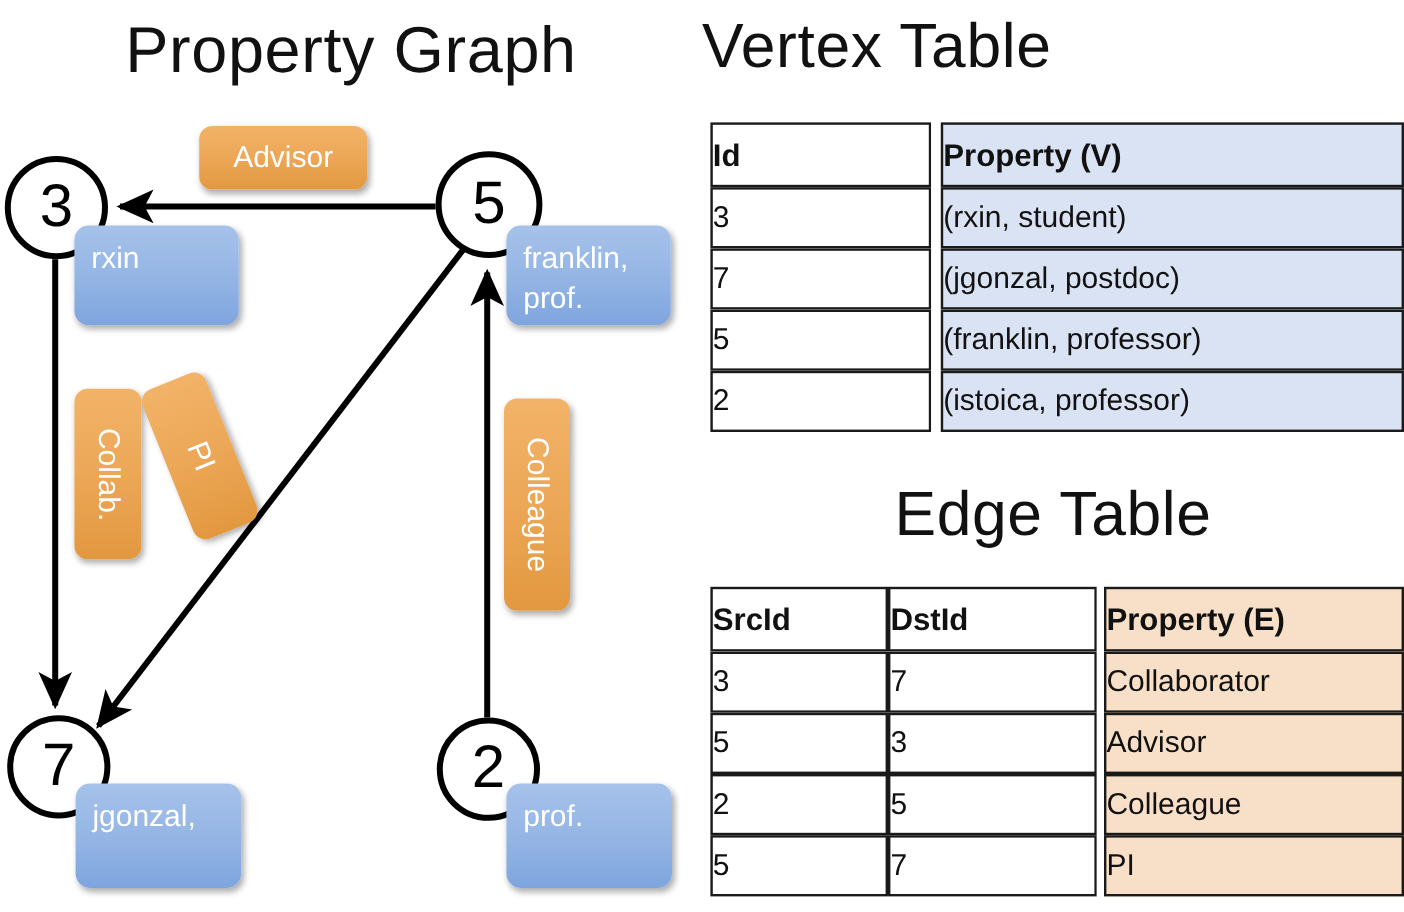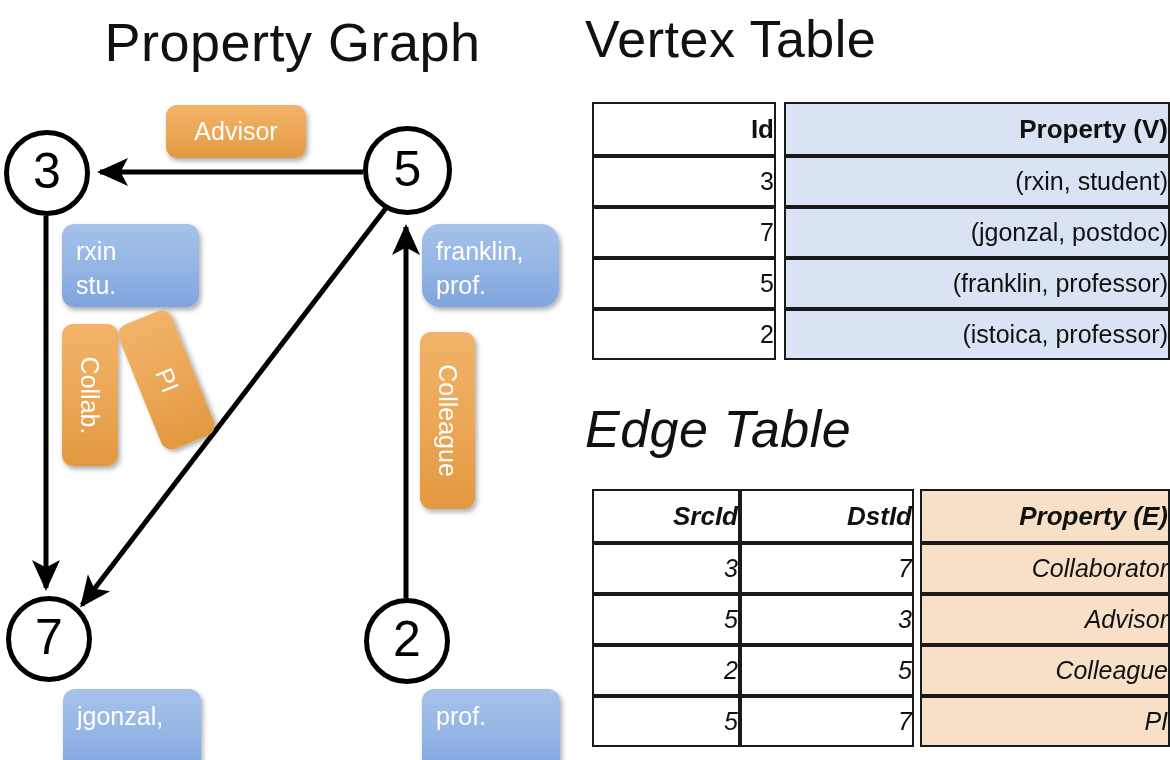--- a/index.html
+++ b/index.html
@@ -64,21 +64,20 @@
     position: absolute;
     border-radius: 12px;
     background: linear-gradient(180deg, #a6c2ea 0%, #93b4e4 55%, #7ea5de 100%);
     box-shadow: 2px 3px 5px rgba(0,0,0,0.33);
     color: #ffffff;
     font-size: 25px;
     line-height: 34px;
     padding: 10px 14px;
     box-sizing: border-box;
     font-weight: 400;
-    margin-top: 36px;
   }
 
   .ebox {
     position: absolute;
     border-radius: 11px;
     background: linear-gradient(180deg, #f2b368 0%, #eca757 50%, #e2983f 100%);
     box-shadow: 2px 3px 5px rgba(0,0,0,0.33);
     color: #ffffff;
     font-size: 25px;
     box-sizing: border-box;
@@ -99,35 +98,34 @@
 
   
   #vertex-title {
     left: 585px; top: 10px; width: 585px;
     text-align: left;
     font-size: 52px;
     line-height: 58px;
   }
   #edge-title {
     left: 585px; top: 400px; width: 585px;
-    text-align: left;
+    text-align: center;
     font-size: 52px;
     line-height: 58px;
-    font-style: italic;
   }
 
   table.grid {
     position: absolute;
     border-collapse: separate;
     border-spacing: 0;
     table-layout: fixed;
   }
   table.grid td, table.grid th {
     border: 2px solid #1a1a1a;
-    text-align: right;
+    text-align: left;
     font-weight: 400;
     font-size: 25px;
     padding: 0;
     height: 47px;
     color: #111;
     background: #ffffff;
   }
   table.grid th {
     font-weight: bold;
     font-size: 26px;
@@ -137,21 +135,21 @@
   .cell-peach { background: #f8e0c8 !important; }
   .colgap { border: none !important; background: #fff !important; width: 8px; }
 
   
   #vertex-table { left: 592px; top: 102px; width: 578px; }
   #vertex-table col.c-id { width: 184px; }
   #vertex-table col.c-gap { width: 8px; }
   #vertex-table col.c-prop { width: 386px; }
 
   
-  #edge-table { left: 592px; top: 489px; width: 578px; font-style: italic; }
+  #edge-table { left: 592px; top: 489px; width: 578px; }
   #edge-table col.c-src { width: 148px; }
   #edge-table col.c-dst { width: 174px; }
   #edge-table col.c-gap { width: 6px; }
   #edge-table col.c-prope { width: 250px; }
 </style>
 </head>
 <body>
 
 <div class="panel" id="graph-panel">
 
@@ -181,24 +179,23 @@
   </div>
   <div class="node-circle" style="left:6px; top:596px; width:86px; height:86px;">
     <span class="node-num">7</span>
   </div>
   <div class="node-circle" style="left:364px; top:598px; width:86px; height:86px;">
     <span class="node-num">2</span>
   </div>
 
   <div class="vbox" style="left:62px; top:188px; width:137px; height:83px;">
     <div>rxin</div>
-    <div>stu.</div>
-  </div>
-
-  <div class="vbox" style="left:422px; top:188px; width:137px; height:83px;border-radius:18px;">
+  </div>
+
+  <div class="vbox" style="left:422px; top:188px; width:137px; height:83px;">
     <div>franklin,</div>
     <div>prof.</div>
   </div>
 
   <div class="vbox" style="left:63px; top:653px; width:138px; height:87px;">
     <div>jgonzal,</div>
   </div>
 
   <div class="vbox" style="left:422px; top:653px; width:138px; height:87px;">
     <div>prof.</div>

